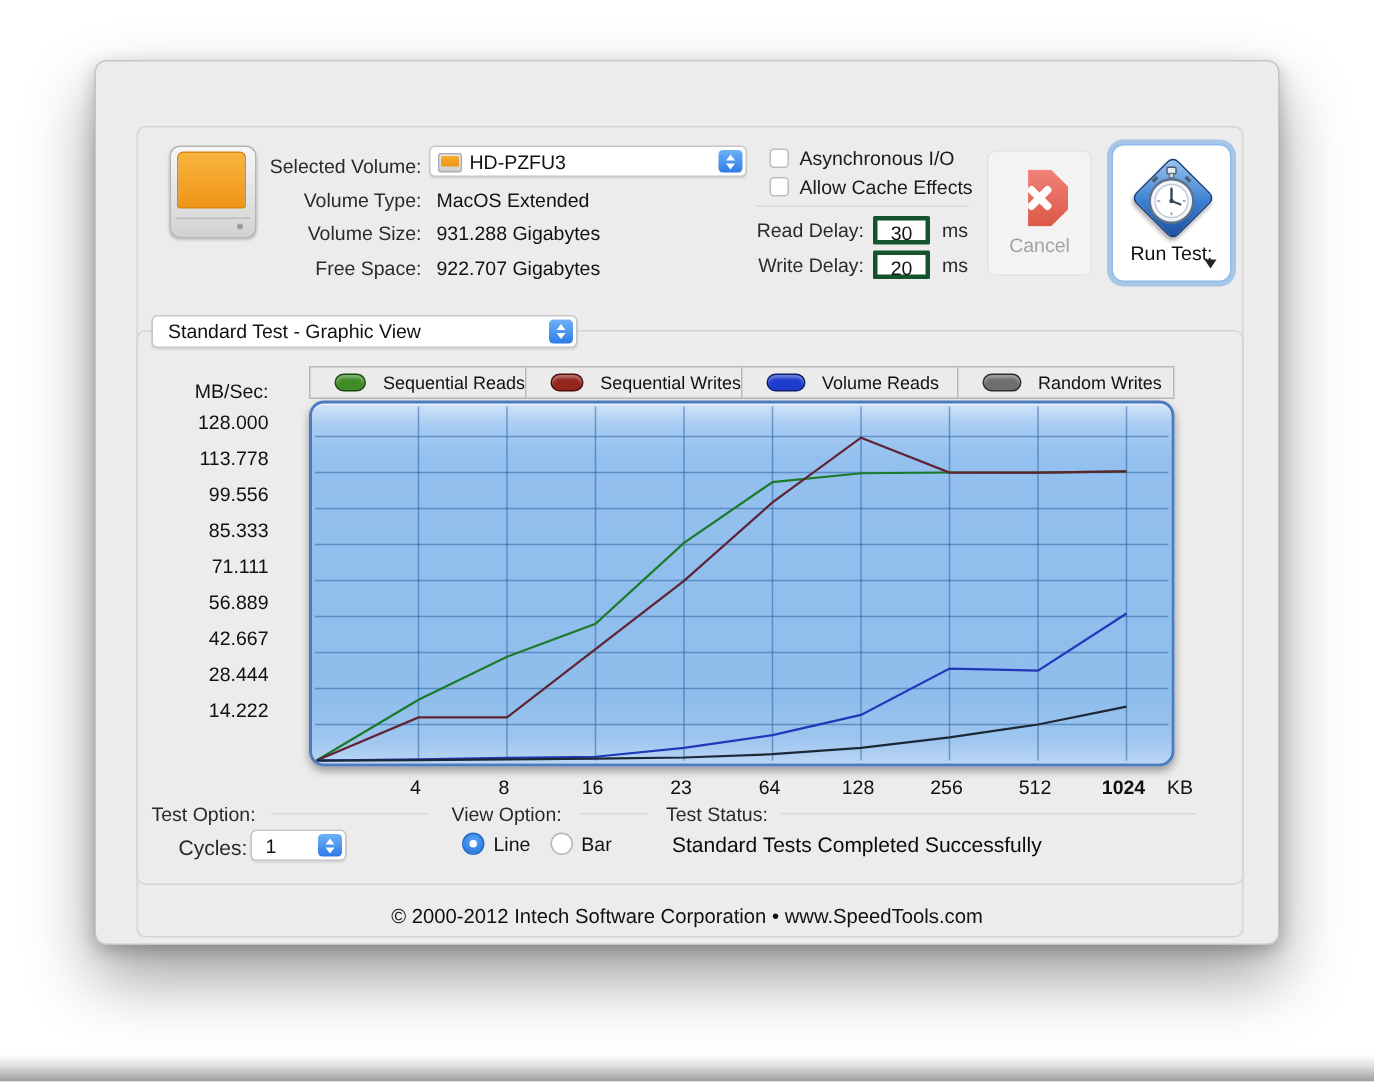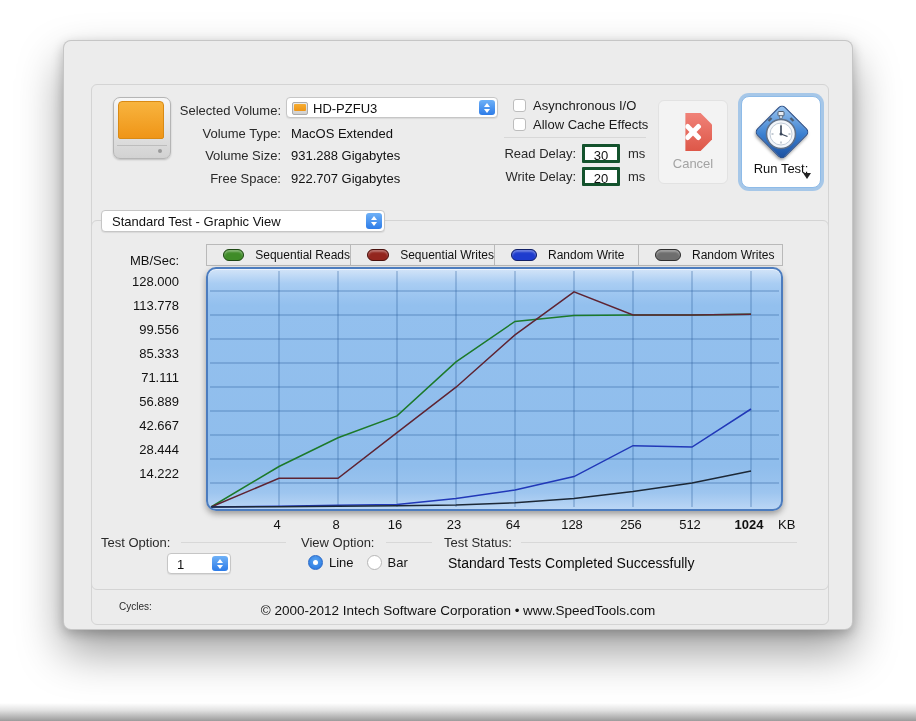--- a/index.html
+++ b/index.html
@@ -157,21 +157,21 @@
     border:1px solid #c6c6c6;border-radius:4px;box-sizing:border-box;
     box-shadow:0 1px 1px rgba(0,0,0,0.08);
   }
   .combo .combo-text{position:absolute;left:9px;top:50%;transform:translateY(-50%);font-size:13px;color:#111;}
   #radio-group{position:absolute;left:244px;top:514px;display:flex;}
   .radio{width:15px;height:15px;border-radius:50%;background:#fff;border:1px solid #b6b6b6;box-sizing:border-box;position:relative;margin-right:6px;}
   .radio.on{background:radial-gradient(circle at 50% 35%,#5aa5f2,#2372dd);border-color:#2a6ac8;}
   .radio.on::after{content:'';position:absolute;left:4px;top:4px;width:5px;height:5px;border-radius:50%;background:#fff;}
   .radio-label{font-size:13px;color:#111;margin-right:13px;}
   .status-text{position:absolute;left:384px;top:514px;font-size:14px;color:#0a0a0a;}
-  .cycles-label{position:absolute;left:55px;top:516px;font-size:10px;color:#2a2a2a;margin-top:44px;}
+  .cycles-label{position:absolute;left:55px;top:516px;font-size:14px;color:#2a2a2a;}
 
   .footer{position:absolute;left:0;right:0;top:562px;text-align:center;font-size:13.5px;color:#111;}
 </style>
 </head>
 <body>
 
 <div class="window">
 
 
   <div class="groupbox" id="outer-box"></div>
@@ -265,21 +265,21 @@
       <div class="legend-cell">
         <span class="legend-swatch" style="background: rgb(63, 140, 40); border: 1.5px solid rgb(29, 71, 19);"></span>
         <span class="legend-label">Sequential Reads</span>
       </div>
       <div class="legend-cell">
         <span class="legend-swatch" style="background: rgb(147, 37, 30); border: 1.5px solid rgb(73, 16, 12);"></span>
         <span class="legend-label">Sequential Writes</span>
       </div>
       <div class="legend-cell">
         <span class="legend-swatch" style="background: rgb(30, 60, 206); border: 1.5px solid rgb(16, 31, 102);"></span>
-        <span class="legend-label">Random Write</span>
+        <span class="legend-label">Volume Reads</span>
       </div>
       <div class="legend-cell">
         <span class="legend-swatch" style="background: rgb(110, 110, 110); border: 1.5px solid rgb(46, 46, 46);"></span>
         <span class="legend-label">Random Writes</span>
       </div>
     </div>
 
   <div class="axis-title">MB/Sec:</div>
   <div id="y-labels">
       <div class="y-tick" style="top: 0px;">128.000</div>

